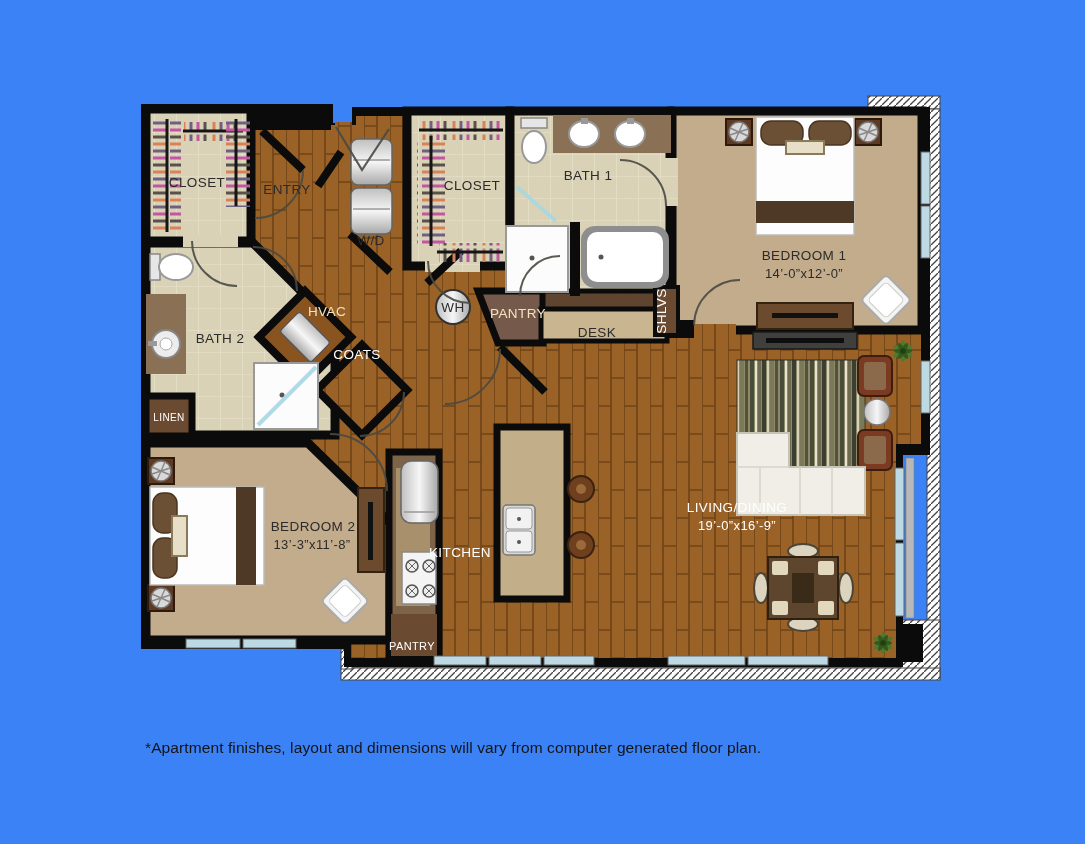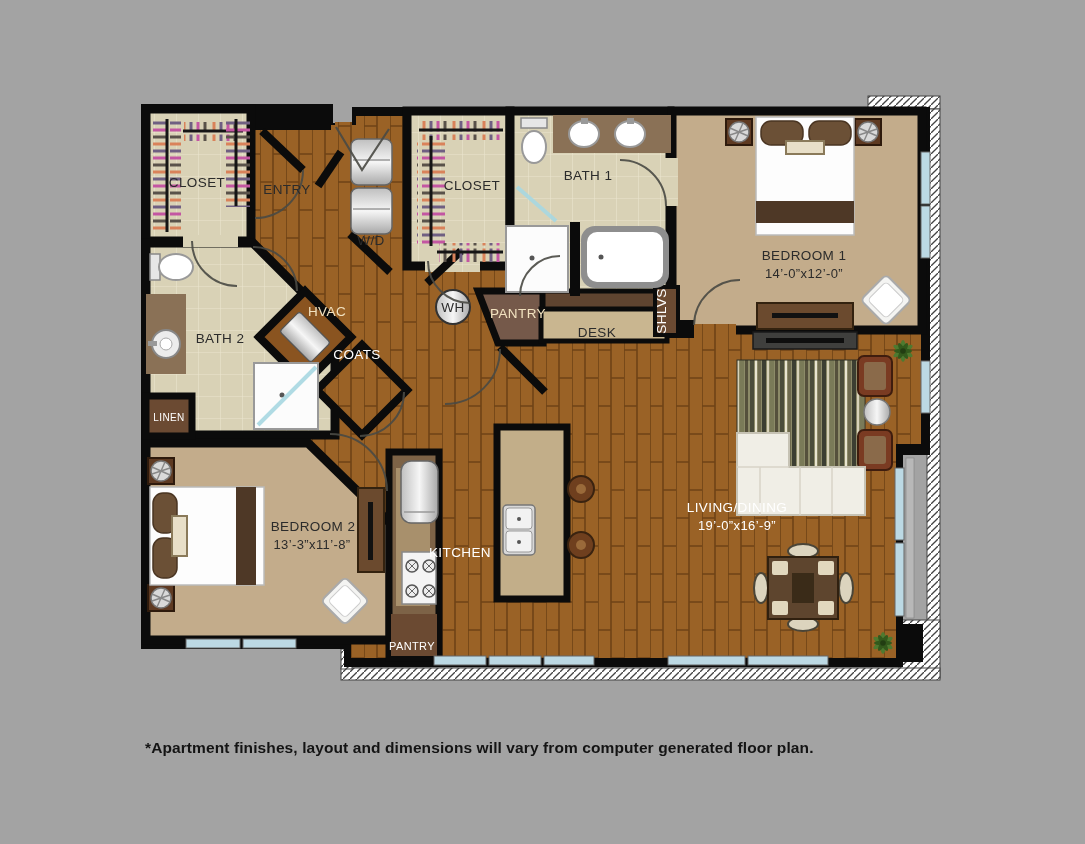--- a/index.html
+++ b/index.html
@@ -1,27 +1,27 @@
 <!DOCTYPE html>
 <html><head>
 <meta charset="utf-8">
 <style>
   html,body{margin:0;padding:0;background:#fff;}
-  .stage{position:relative;width:1085px;height:844px;background:#a3a3a3;overflow:hidden;
+  .stage{position:relative;width:1085px;height:844px;background:#3b82f6;overflow:hidden;
          font-family:"Liberation Sans",sans-serif;}
   .plan-svg{position:absolute;left:0;top:0;}
   .lbl{font-family:"Liberation Sans",sans-serif;font-size:13.5px;fill:#2B2B2B;
        text-anchor:middle;letter-spacing:.4px;}
   .lbl-dim{font-size:13px;}
   .lbl-light{fill:#FFFFFF;}
   .lbl-cream{fill:#F2E2C0;}
   .lbl-sm{font-size:11px;}
   .lbl-xs{font-size:10px;}
   .disclaimer{position:absolute;left:145px;top:739px;font-size:15.5px;color:#141414;
-              letter-spacing:.1px;font-weight:bold;}
+              letter-spacing:.1px;}
 </style>
 </head>
 <body>
 
 <div class="stage">
 <svg class="plan-svg" width="1085" height="844" viewBox="0 0 1085 844">
   <defs>
     <pattern id="wood" width="26" height="56" patternUnits="userSpaceOnUse">
       <rect width="26" height="56" fill="#9A6226"></rect>
       <path d="M0,0V56 M13,0V56" stroke="#6E4215" stroke-width="1.6"></path>

